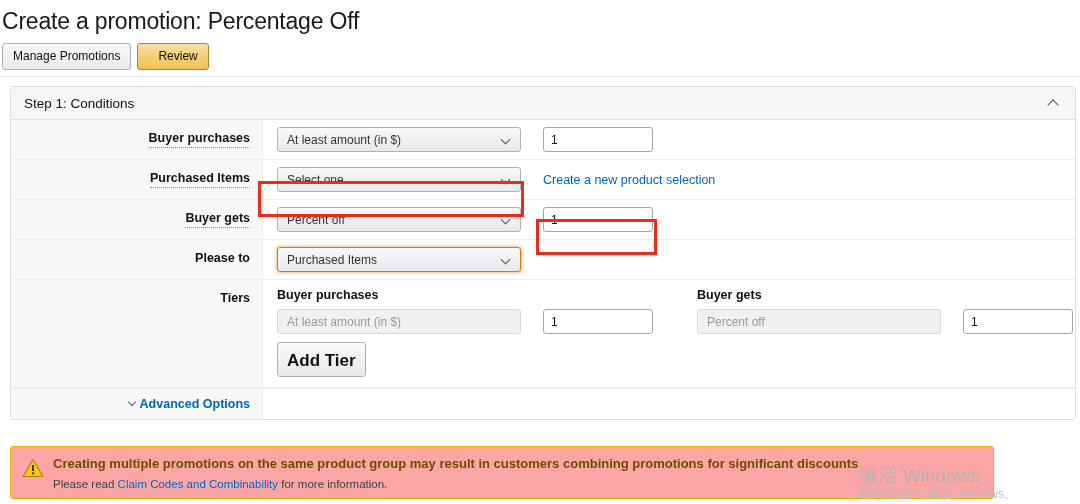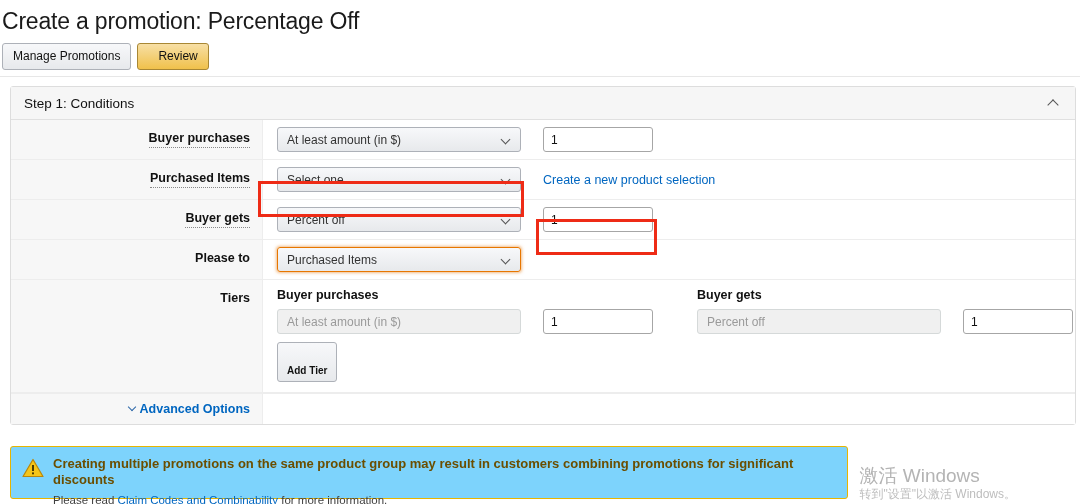--- a/index.html
+++ b/index.html
@@ -232,22 +232,22 @@
     align-items: center;
     margin-bottom: 8px;
   }
   .col-a { width: 244px; flex: 0 0 244px; }
   .col-gap { width: 22px; flex: 0 0 22px; }
   .col-b { width: 110px; flex: 0 0 110px; }
   .col-sep { width: 44px; flex: 0 0 44px; }
 
   .add-tier {
     font-family: "Liberation Sans", sans-serif;
-    font-size: 10px;
-    padding: 22px 9px 5px 9px;
+    font-size: 17px;
+    padding: 8px 9px 5px 9px;
     border-radius: 3px;
     border: 1px solid #adb1b8;
     background: linear-gradient(to bottom, #f7f8fa 0%, #e7e9ec 100%);
     color: #111;
     cursor: pointer;
     font-weight: bold;
   }
 
   
   .adv-row {
@@ -297,26 +297,26 @@
     pointer-events: none;
     z-index: 30;
     box-sizing: border-box;
   }
 
   
   .warn {
     position: absolute;
     left: 10px;
     top: 446px;
-    width: 838px;
+    width: 984px;
     height: 53px;
     box-sizing: border-box;
     border: 1px solid #e7b500;
     border-radius: 3px;
-    background: #7dd3fc;
+    background: #fca5a5;
     display: flex;
     align-items: flex-start;
     padding: 9px 12px 0 11px;
   }
   .warn-icon {
     width: 22px;
     height: 20px;
     flex: 0 0 22px;
     position: relative;
     margin-top: 2px;

